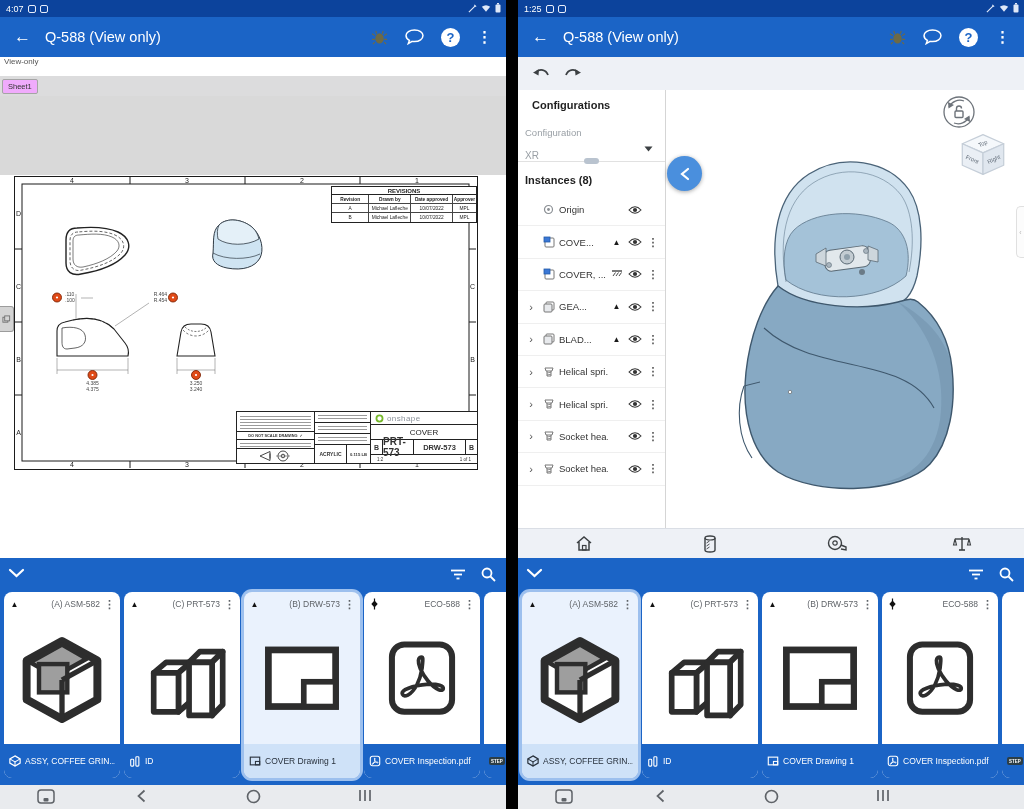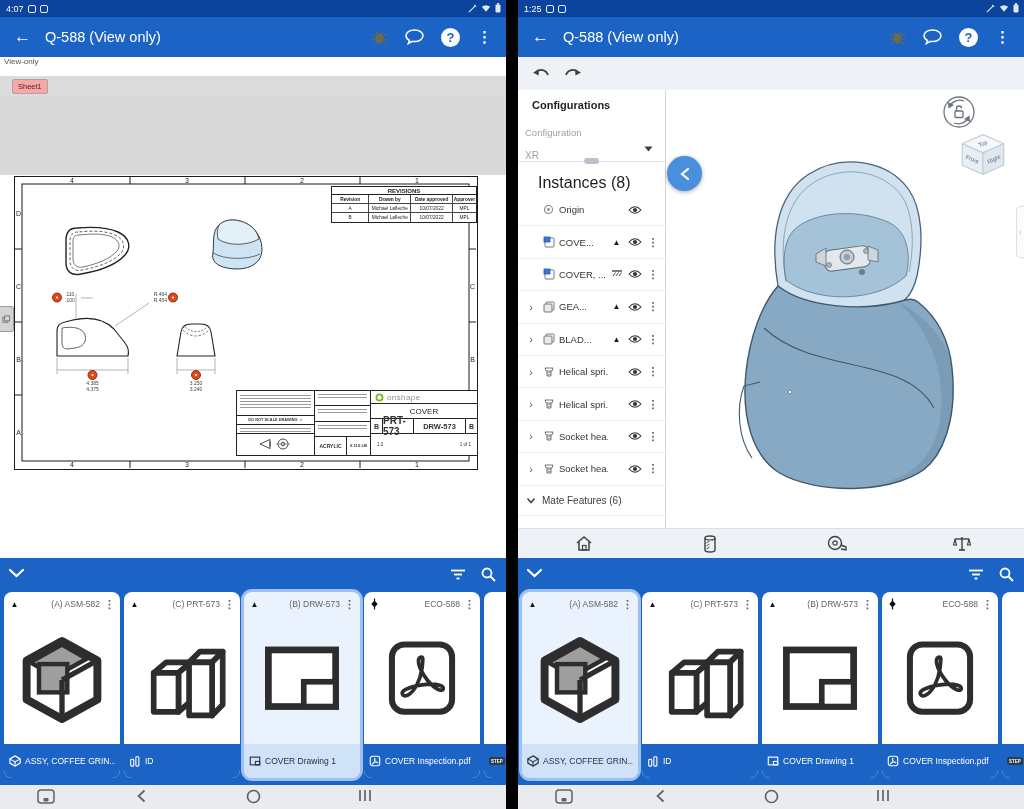--- a/index.html
+++ b/index.html
@@ -15,37 +15,37 @@
   
   .appbar{position:absolute;top:17px;left:0;right:0;height:40px;background:#1b64c6;color:#fff;display:flex;align-items:center;padding:0 14px;gap:14px}
   .appbar .back{font-size:17px;cursor:pointer}
   .appbar .title{font-size:14.5px;font-weight:500;flex:1}
   .abicons{display:flex;align-items:center;gap:17px}
   .help-circle{width:19px;height:19px;background:#fff;color:#1b64c6;border-radius:50%;font-size:13px;font-weight:700;display:flex;align-items:center;justify-content:center}
   .dots{font-size:15px;font-weight:700;letter-spacing:0}
   
   .viewonly{position:absolute;top:57px;left:0;right:0;height:19px;background:#fff;font-size:8px;color:#555;display:flex;padding-left:4px}
   .tabstrip{position:absolute;top:76px;left:0;right:0;height:20px;background:#dcdcdd;display:flex;align-items:center}
-  .sheettab{margin-left:12px;background:#fca5a5;border:1px solid #a5a5a5;border-radius:2px;font-size:7.5px;color:#333;padding:2px 5px}
+  .sheettab{margin-left:2px;background:#f0abfc;border:1px solid #a5a5a5;border-radius:2px;font-size:7.5px;color:#333;padding:2px 5px}
   .canvas{position:absolute;top:96px;left:0;right:0;height:462px;background:#fff}
   .grayband{position:absolute;top:0;left:0;right:0;height:79px;background:#d9d9d9}
   .sheet{position:absolute;left:14px;top:80px;width:464px;height:294px;background:#fff;border:1.5px solid #1b1b1b}
   .sheet svg.sheetsvg{position:absolute;left:0;top:0}
   .edge-tab{position:absolute;left:0;top:210px;width:14px;height:26px;background:#d4d4d4;border:1px solid #9c9c9c;border-left:none;border-radius:0 3px 3px 0;display:flex;align-items:center;justify-content:center}
   
   .revtable{position:absolute;left:316px;top:9px;width:146px;background:#fff;border:1px solid #222;font-size:4.8px;color:#222}
   .revtable .rt-title{font-size:6px;font-weight:700;text-align:center;border-bottom:1px solid #222;height:8px;line-height:8px}
   .rt-row{display:flex;height:9px;line-height:9px;border-bottom:1px solid #444}
   .rt-row:last-child{border-bottom:none}
   .rt-row span{border-right:1px solid #444;text-align:center;overflow:hidden;white-space:nowrap}
   .rt-row span:last-child{border-right:none}
   .rt-c1{width:26%}.rt-c2{width:29%}.rt-c3{width:29%}.rt-c4{width:16%}
   .rt-h{font-weight:700}
   
-  .tblock{position:absolute;left:221px;top:213px;width:242px;height:66px;border:1.5px solid #222;display:flex;background:#fff;font-size:4.5px;color:#333}
+  .tblock{position:absolute;left:221px;top:234px;width:242px;height:53px;border:1.5px solid #222;display:flex;background:#fff;font-size:4.5px;color:#333}
   .tb-colA{width:78px;border-right:1px solid #222;display:flex;flex-direction:column}
   .tb-colB{width:56px;border-right:1px solid #222;display:flex;flex-direction:column}
   .tb-colC{flex:1;display:flex;flex-direction:column}
   .mb{height:1px;background:#9a9a9a;margin:2px 3px}
   .tb-note{border-top:1px solid #222;height:9px;display:flex;align-items:center;justify-content:center;font-size:3.9px;font-weight:700;gap:2px}
   .tb-proj{border-top:1px solid #222;flex:1;display:flex;align-items:center;justify-content:center}
   .tb-brow{border-bottom:1px solid #222;flex:1;padding-top:1px}
   .tb-bbot{display:flex;height:18px}
   .tb-mat{width:32px;border-right:1px solid #222;display:flex;align-items:center;justify-content:center;font-size:5px;font-weight:700}
   .tb-wt{flex:1;display:flex;align-items:center;justify-content:center;font-size:4.2px;font-weight:700}
@@ -62,21 +62,21 @@
   .tb-foot{flex:1;display:flex;align-items:center;justify-content:space-between;padding:0 6px;font-size:4.5px}
   
   .undoredo{position:absolute;top:57px;left:0;right:0;height:33px;background:#eef1f6;display:flex;align-items:center;gap:14px;padding-left:14px}
   .configpanel{position:absolute;top:90px;left:0;width:148px;height:438px;background:#fff;border-right:1px solid #d5d5d5}
   .cp-title{position:absolute;left:14px;top:9px;font-size:11px;font-weight:700;color:#1f1f1f}
   .cp-label{position:absolute;left:7px;top:37px;font-size:9.5px;color:#9aa0a6}
   .cp-value{position:absolute;left:7px;top:60px;font-size:10px;color:#9aa0a6}
   .cp-caret{position:absolute;right:12px;top:56px}
   .cp-div{position:absolute;left:0;right:0;top:71px;height:1px;background:#e1e1e1}
   .cp-pill{position:absolute;left:66px;top:68px;width:15px;height:6px;background:#b9c3cf;border-radius:3px}
-  .cp-insthead{position:absolute;left:20px;top:84px;font-size:16px;font-weight:400;color:#1f1f1f}
+  .cp-insthead{position:absolute;left:7px;top:84px;font-size:11px;font-weight:700;color:#1f1f1f}
   .ilist{position:absolute;left:0;right:0;top:104px}
   .irow{height:32.4px;display:flex;align-items:center;padding:0 6px;border-bottom:1px solid #efefef;gap:2px}
   .iexp{width:14px;font-size:11px;color:#555;text-align:center}
   .iicon{width:17px;display:flex;justify-content:center}
   .ilabel{flex:1;font-size:9.5px;color:#333;white-space:nowrap;overflow:hidden}
   .iwarn{width:13px;font-size:8px;color:#1a1a1a;text-align:center}
   .ieye{width:20px;display:flex;justify-content:center}
   .imenu{width:12px;font-size:11px;color:#555;text-align:center;font-weight:700}
   .materow{height:30px;display:flex;align-items:center;padding:0 8px;gap:6px;border-bottom:1px solid #efefef}
   .matelabel{font-size:10px;color:#3c4043;font-weight:500}
@@ -710,26 +710,20 @@
         <span class="ilabel">Socket hea...</span>
         <span class="iwarn"></span>
         <span class="ieye">
             <svg width="14" height="10" viewBox="0 0 14 10">
               <path d="M1 5 Q7 -1.5 13 5 Q7 11.5 1 5 Z" fill="none" stroke="#333" stroke-width="1.1"></path>
               <circle cx="7" cy="5" r="2.1" fill="#333"></circle>
             </svg>
           </span>
         <span class="imenu">⋮</span>
       </div>
-      <div class="materow">
-        <svg width="10" height="7" viewBox="0 0 10 7">
-            <polyline points="1.5,1.5 5,5.5 8.5,1.5" fill="none" stroke="#3c4043" stroke-width="1.5"></polyline>
-          </svg>
-        <span class="matelabel">Mate Features (6)</span>
-      </div>
     </div>
   </div>
 
   <div class="viewport">
     <svg width="358" height="438" viewBox="0 0 358 438">
 
       <path d="M 112 196 C 104 150 110 105 143 84 C 176 63 222 70 243 100 C 256 119 258 152 251 186 C 246 206 238 214 224 216 C 186 222 136 218 112 196 Z" fill="rgba(190,215,233,0.72)" stroke="#4a6378" stroke-width="1.3"></path>
       <path d="M 120 192 C 113 152 118 112 147 93 C 176 74 216 80 235 105 C 247 122 249 152 243 182" fill="none" stroke="#4a6378" stroke-width=".8" opacity=".6"></path>
 
       <path d="M 120 190 C 150 214 212 212 240 186 C 246 162 240 140 222 132 C 190 118 146 122 128 140 C 118 150 116 170 120 190 Z" fill="#9dbdd4" opacity=".85" stroke="#4a6378" stroke-width=".8"></path>

